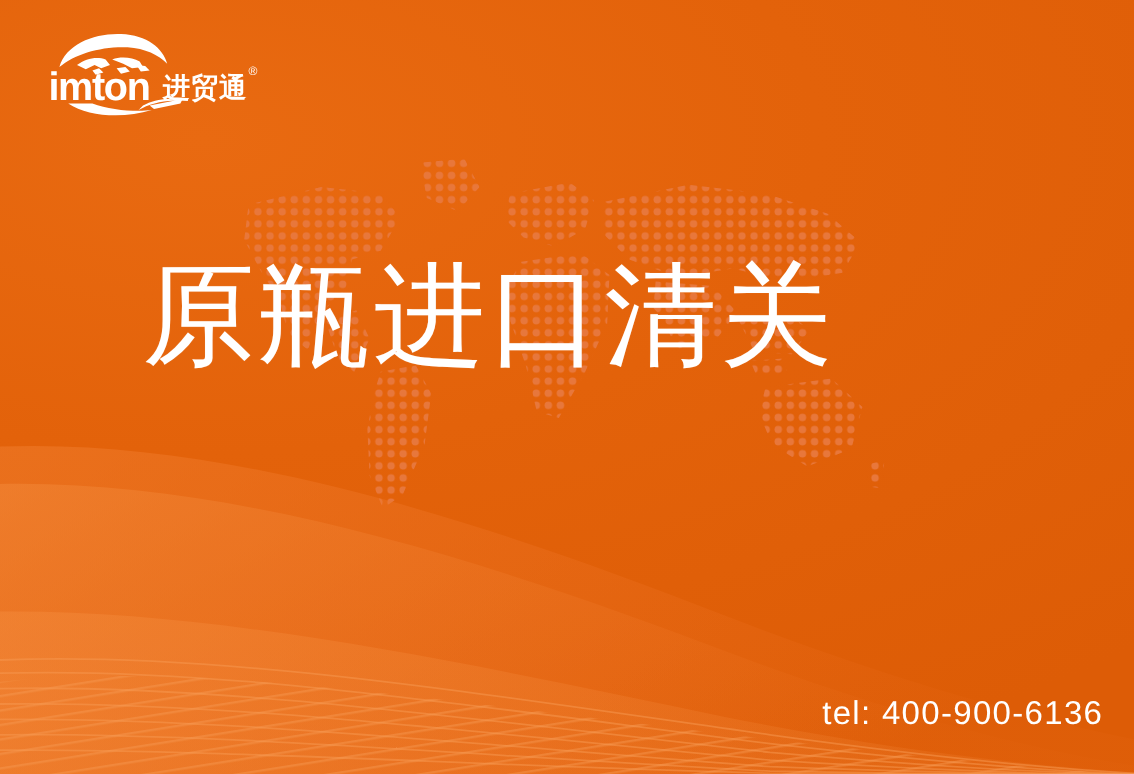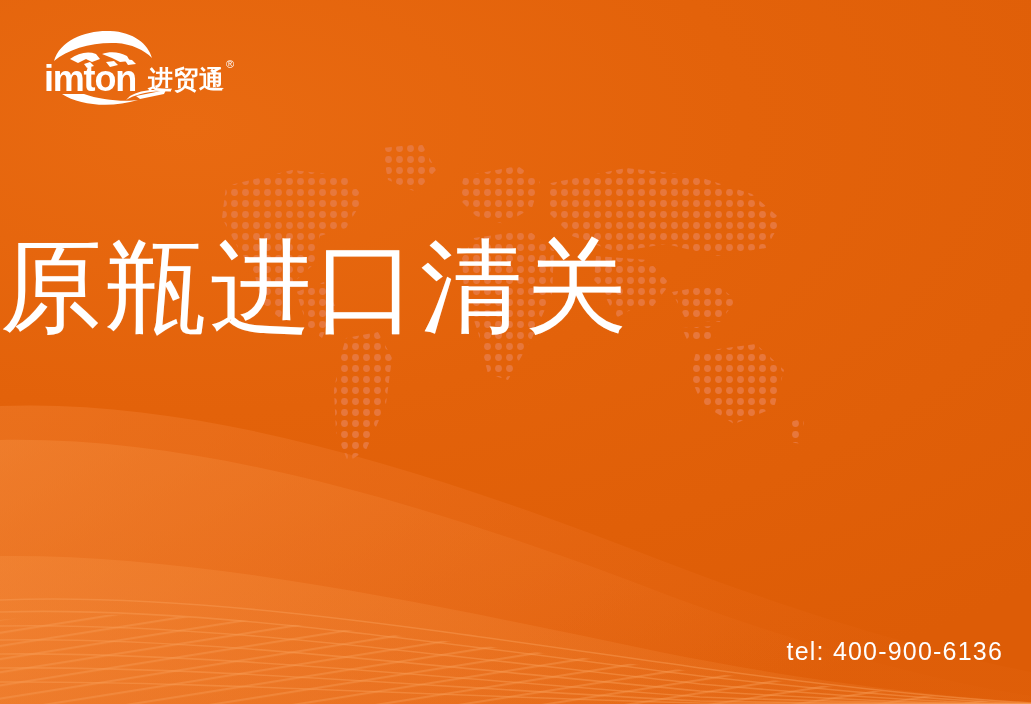--- a/index.html
+++ b/index.html
@@ -53,38 +53,38 @@
     width: 205px;
     height: 78px;
   }
 
   
   #headline {
     position: absolute;
     left: 0;
     top: 228px;
     width: 889px;
-    text-align: left;
+    text-align: center;
     color: #ffffff;
     font-size: 102px;
     line-height: 118px;
     font-weight: 300;
     letter-spacing: 3px;
     white-space: nowrap;
     text-shadow: 0 0 1px rgba(255,255,255,0.25);
   }
   #headline .hl-line { display: block; }
 
   
   #phone {
     position: absolute;
     right: 28px;
     bottom: 38px;
     color: #ffffff;
-    font-size: 25px;
+    font-size: 30px;
     font-weight: 300;
     letter-spacing: 1.2px;
     white-space: nowrap;
   }
 </style>
 </head>
 <body>
 
 <div id="banner">
 

